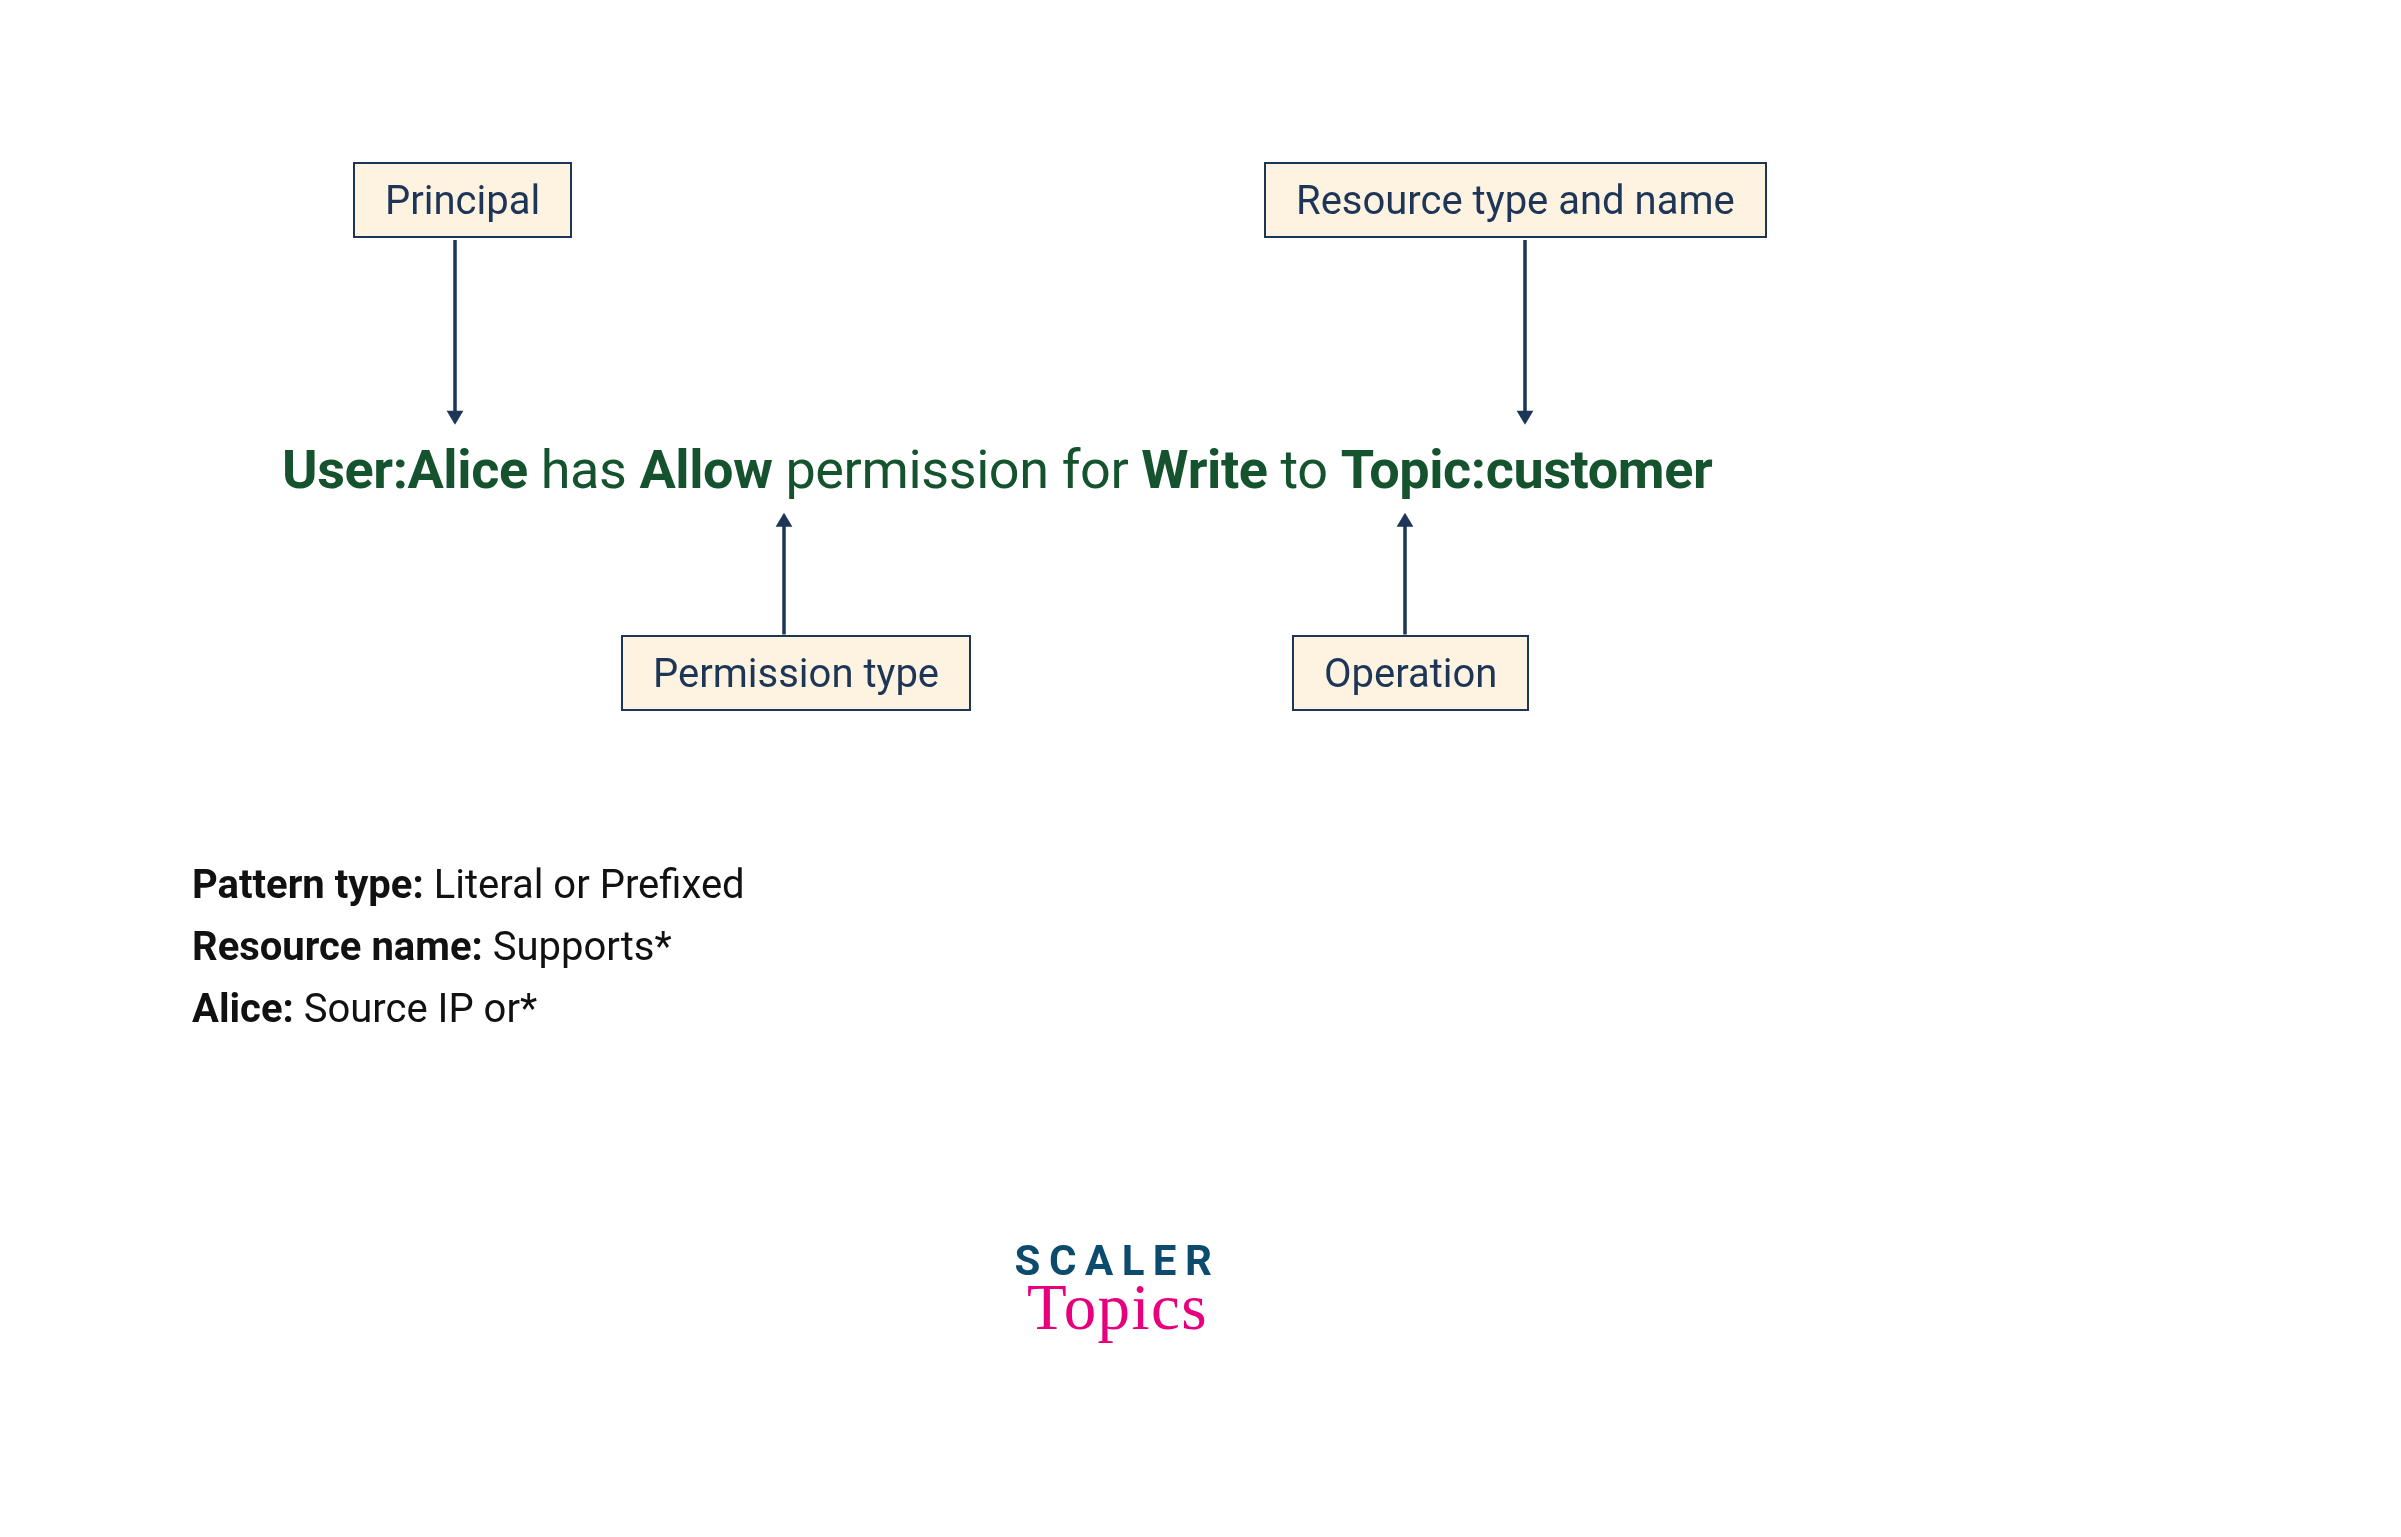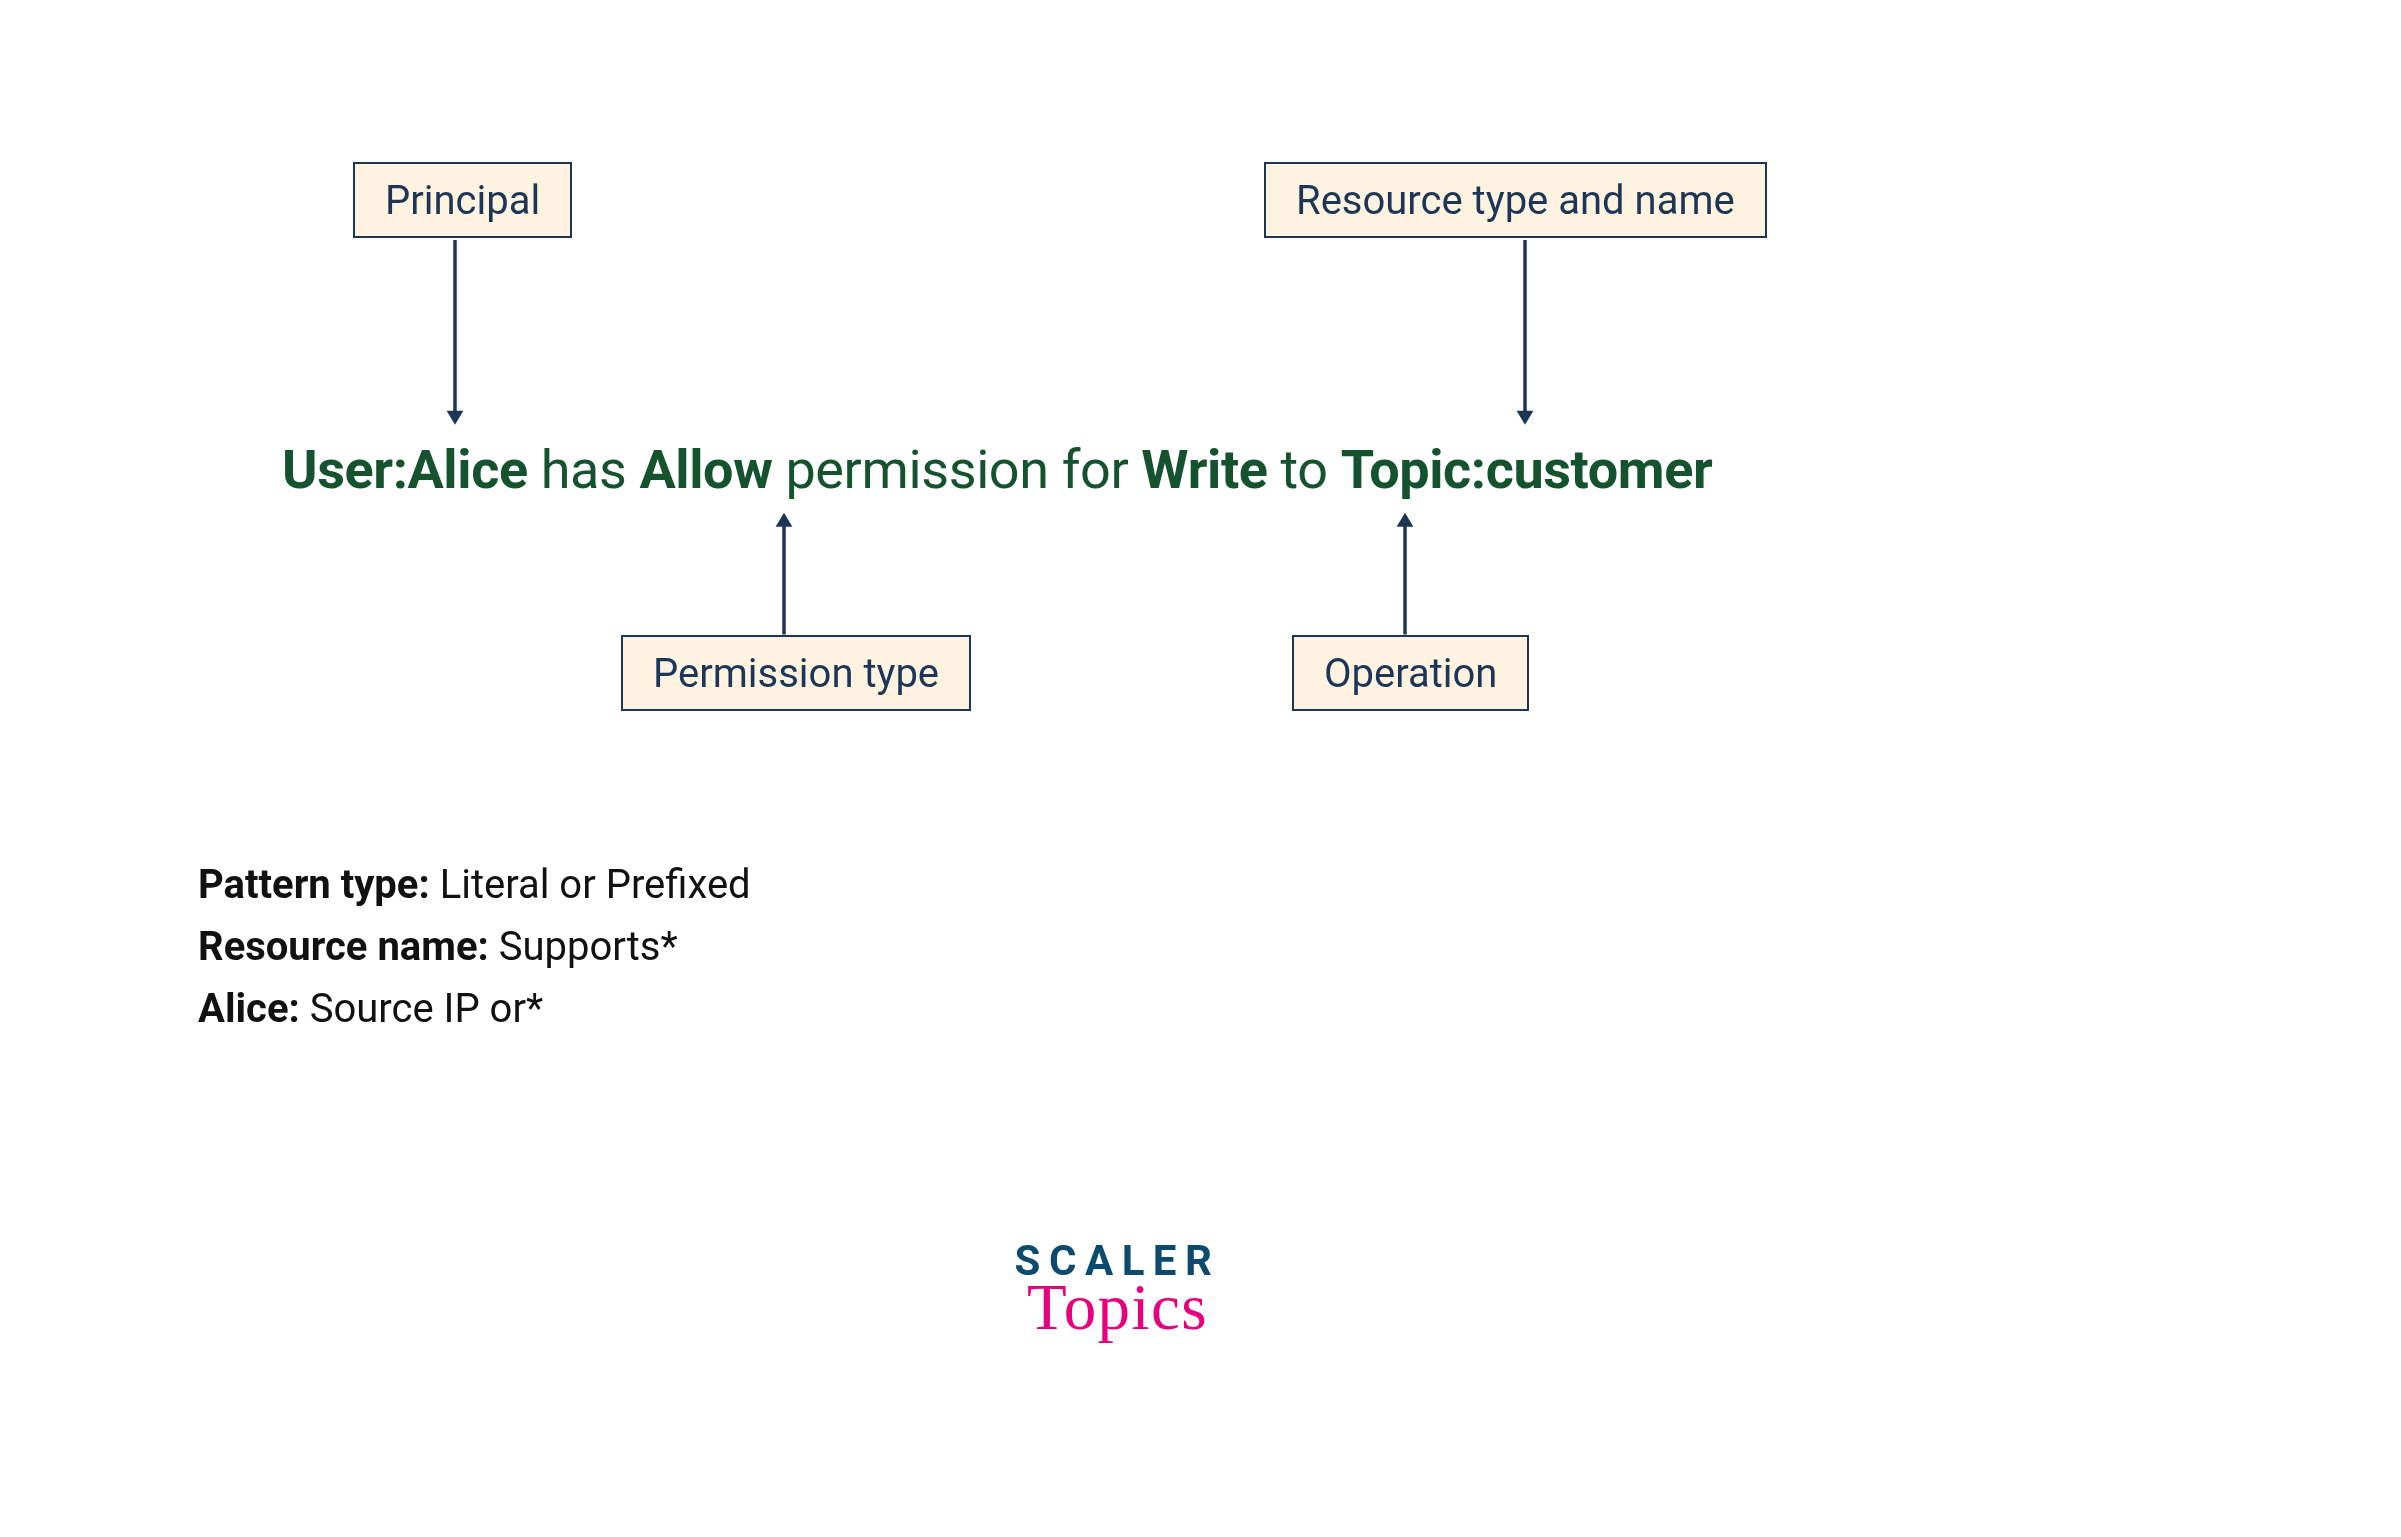--- a/index.html
+++ b/index.html
@@ -34,21 +34,21 @@
     white-space: nowrap;
     letter-spacing: -0.4px;
   }
   .sentence .b { font-weight: 700; }
   .sentence .r { font-weight: 400; }
   .arrow {
     position: absolute;
   }
   .notes {
     position: absolute;
-    left: 198px;
+    left: 192px;
     top: 854px;
     font-size: 40px;
     color: #111111;
     line-height: 1.55;
   }
   .notes .row { display: block; }
   .notes .k { font-weight: 700; }
   .notes .v { font-weight: 400; }
   .logo {
     position: absolute;

